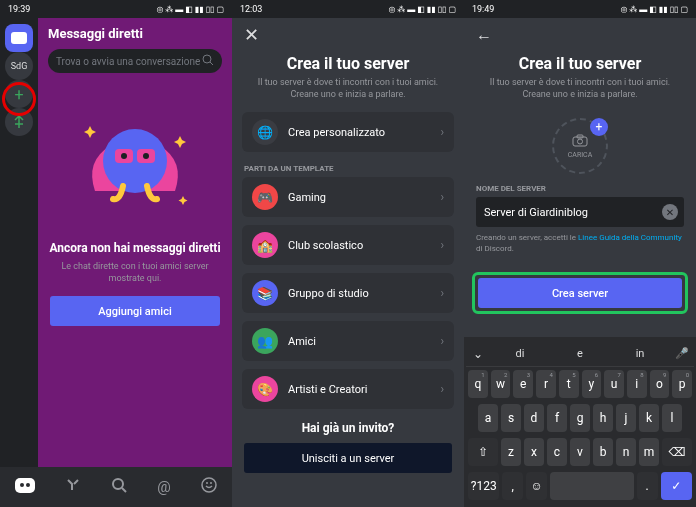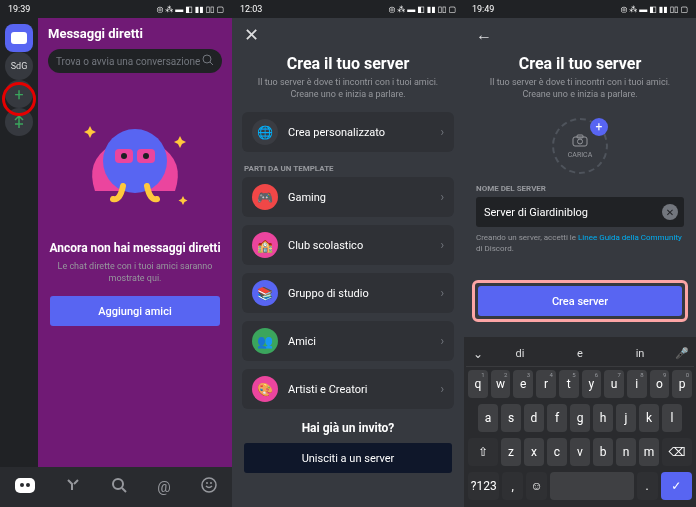--- a/index.html
+++ b/index.html
@@ -51,21 +51,21 @@
 .upload-circle{width:56px;height:56px;border:2px dashed #4f545c;border-radius:50%;margin:6px auto 2px;display:flex;flex-direction:column;align-items:center;justify-content:center;position:relative}
 .upload-plus{position:absolute;top:-2px;right:-2px;width:18px;height:18px;background:#5865f2;border-radius:50%;display:flex;align-items:center;justify-content:center;color:#fff;font-size:12px}
 .upload-cam{font-size:14px;color:#96989d}
 .upload-label{font-size:7px;color:#96989d;margin-top:1px}
 .field-label{font-size:8px;font-weight:700;color:#96989d;padding:8px 12px 4px;text-transform:uppercase}
 .text-input{margin:0 12px;background:#202225;border:none;border-radius:3px;height:30px;padding:0 28px 0 8px;font-size:11px;color:#fff;width:calc(100% - 24px)}
 .input-wrap{position:relative}
 .clear-x{position:absolute;right:18px;top:7px;width:16px;height:16px;background:#72767d;border-radius:50%;display:flex;align-items:center;justify-content:center;font-size:10px;color:#202225}
 .terms{font-size:8px;color:#96989d;padding:6px 12px;line-height:1.3}
 .terms a{color:#00aff4;text-decoration:none}
-.create-btn-wrap{margin:20px 8px;border:3px solid #fca5a5;border-radius:6px;padding:3px}
+.create-btn-wrap{margin:12px 8px;border:3px solid #22c55e;border-radius:6px;padding:3px}
 .btn-create{width:100%;background:#5865f2;color:#fff;border:none;border-radius:3px;height:30px;font-size:11px;font-weight:500}
 .keyboard{position:absolute;bottom:0;left:0;right:0;background:#2a2b2e;padding:4px 2px}
 .kb-sugg{display:flex;height:26px;align-items:center;border-bottom:1px solid #3a3b3e}
 .kb-sugg span{flex:1;text-align:center;font-size:11px;color:#dcddde}
 .kb-sugg .kb-chev{flex:0 0 24px;font-size:12px}
 .kb-sugg .kb-mic{flex:0 0 24px}
 .kb-row{display:flex;gap:3px;padding:3px 2px;justify-content:center}
 .kb-key{background:#3f4043;color:#fff;border-radius:4px;height:28px;min-width:18px;flex:1;display:flex;align-items:center;justify-content:center;font-size:12px;position:relative}
 .kb-key sup{position:absolute;top:1px;right:3px;font-size:6px;color:#96989d}
 .kb-key.wide{flex:1.5}
@@ -117,21 +117,21 @@
           <circle cx="59" cy="65" r="3" fill="#1e1f22"></circle>
           <circle cx="81" cy="65" r="3" fill="#1e1f22"></circle>
           <path d="M 58 95 Q 55 110 48 108" stroke="#ffc83d" stroke-width="6" fill="none" stroke-linecap="round"></path>
           <path d="M 82 95 Q 85 110 92 108" stroke="#ffc83d" stroke-width="6" fill="none" stroke-linecap="round"></path>
           <path d="M25 35l2 4 4 2-4 2-2 4-2-4-4-2 4-2z" fill="#ffc83d"></path>
           <path d="M115 45l2 4 4 2-4 2-2 4-2-4-4-2 4-2z" fill="#ffc83d"></path>
           <path d="M118 105l1.5 3 3 1.5-3 1.5-1.5 3-1.5-3-3-1.5 3-1.5z" fill="#ffc83d"></path>
         </svg>
       </div>
       <div class="empty-title">Ancora non hai messaggi diretti</div>
-      <div class="empty-sub">Le chat dirette con i tuoi amici saranno mostrate qui.</div>
+      <div class="empty-sub">Le chat dirette con i tuoi amici server mostrate qui.</div>
       <button class="btn-primary">Aggiungi amici</button>
     </div>
   </div>
   <div class="bottom-nav">
     <span class="nav-ico active"><svg width="20" height="15" viewBox="0 0 20 15">
           <rect width="20" height="15" rx="5" fill="#fff"></rect>
           <circle cx="7" cy="7" r="2" fill="#292b2f"></circle>
           <circle cx="13" cy="7" r="2" fill="#292b2f"></circle>
         </svg></span>
     <span class="nav-ico"><svg width="16" height="16" viewBox="0 0 16 16">

